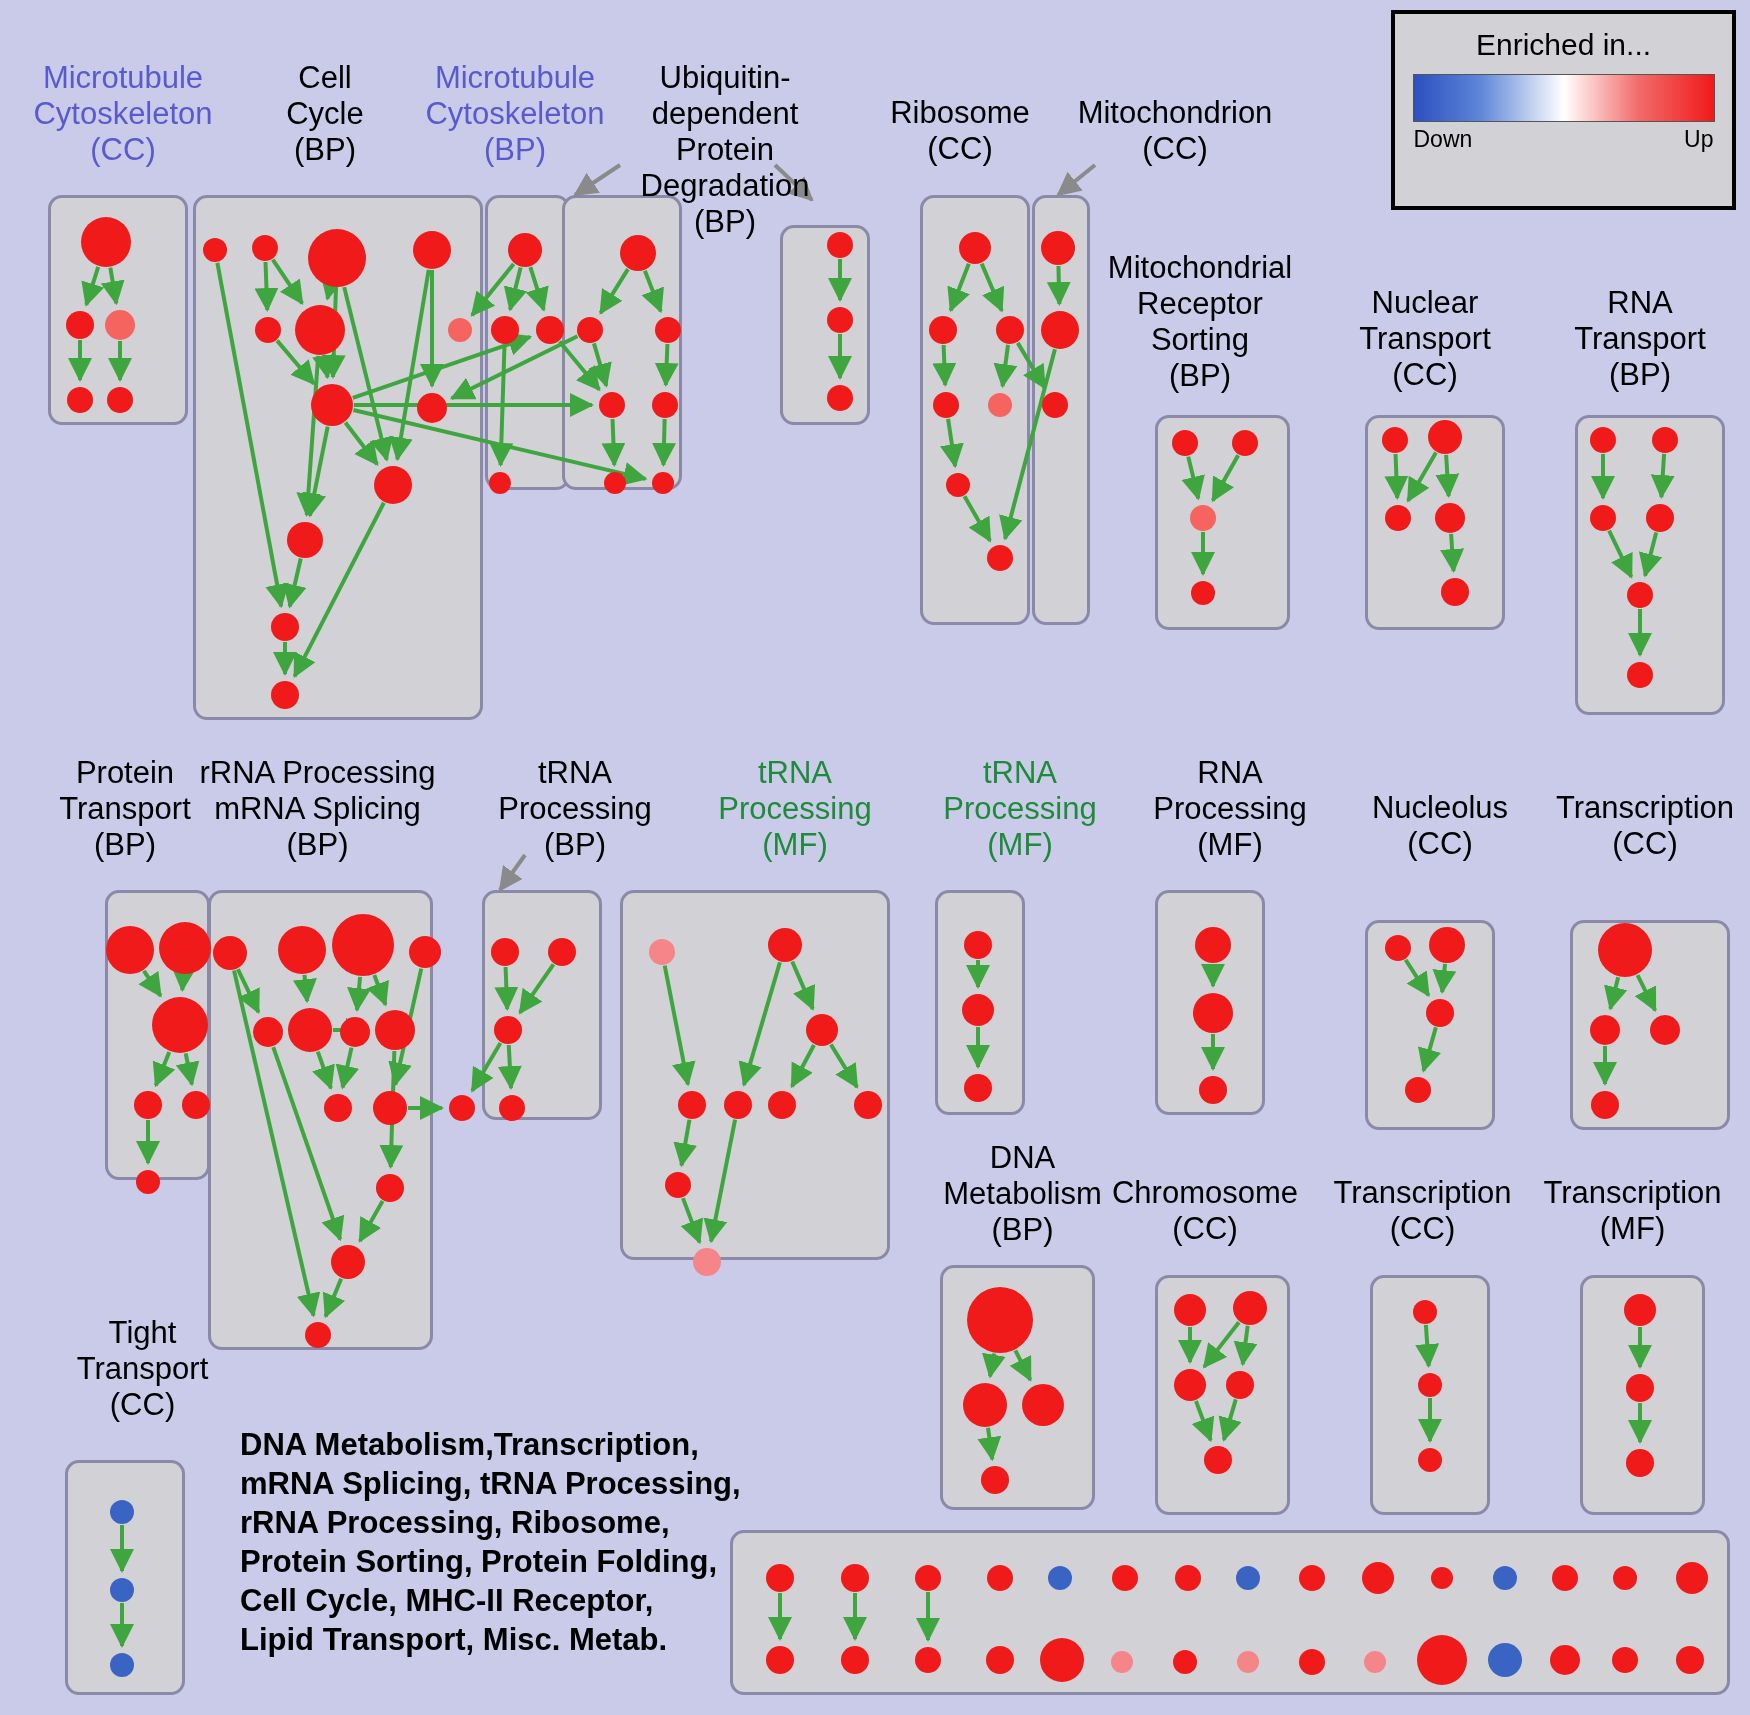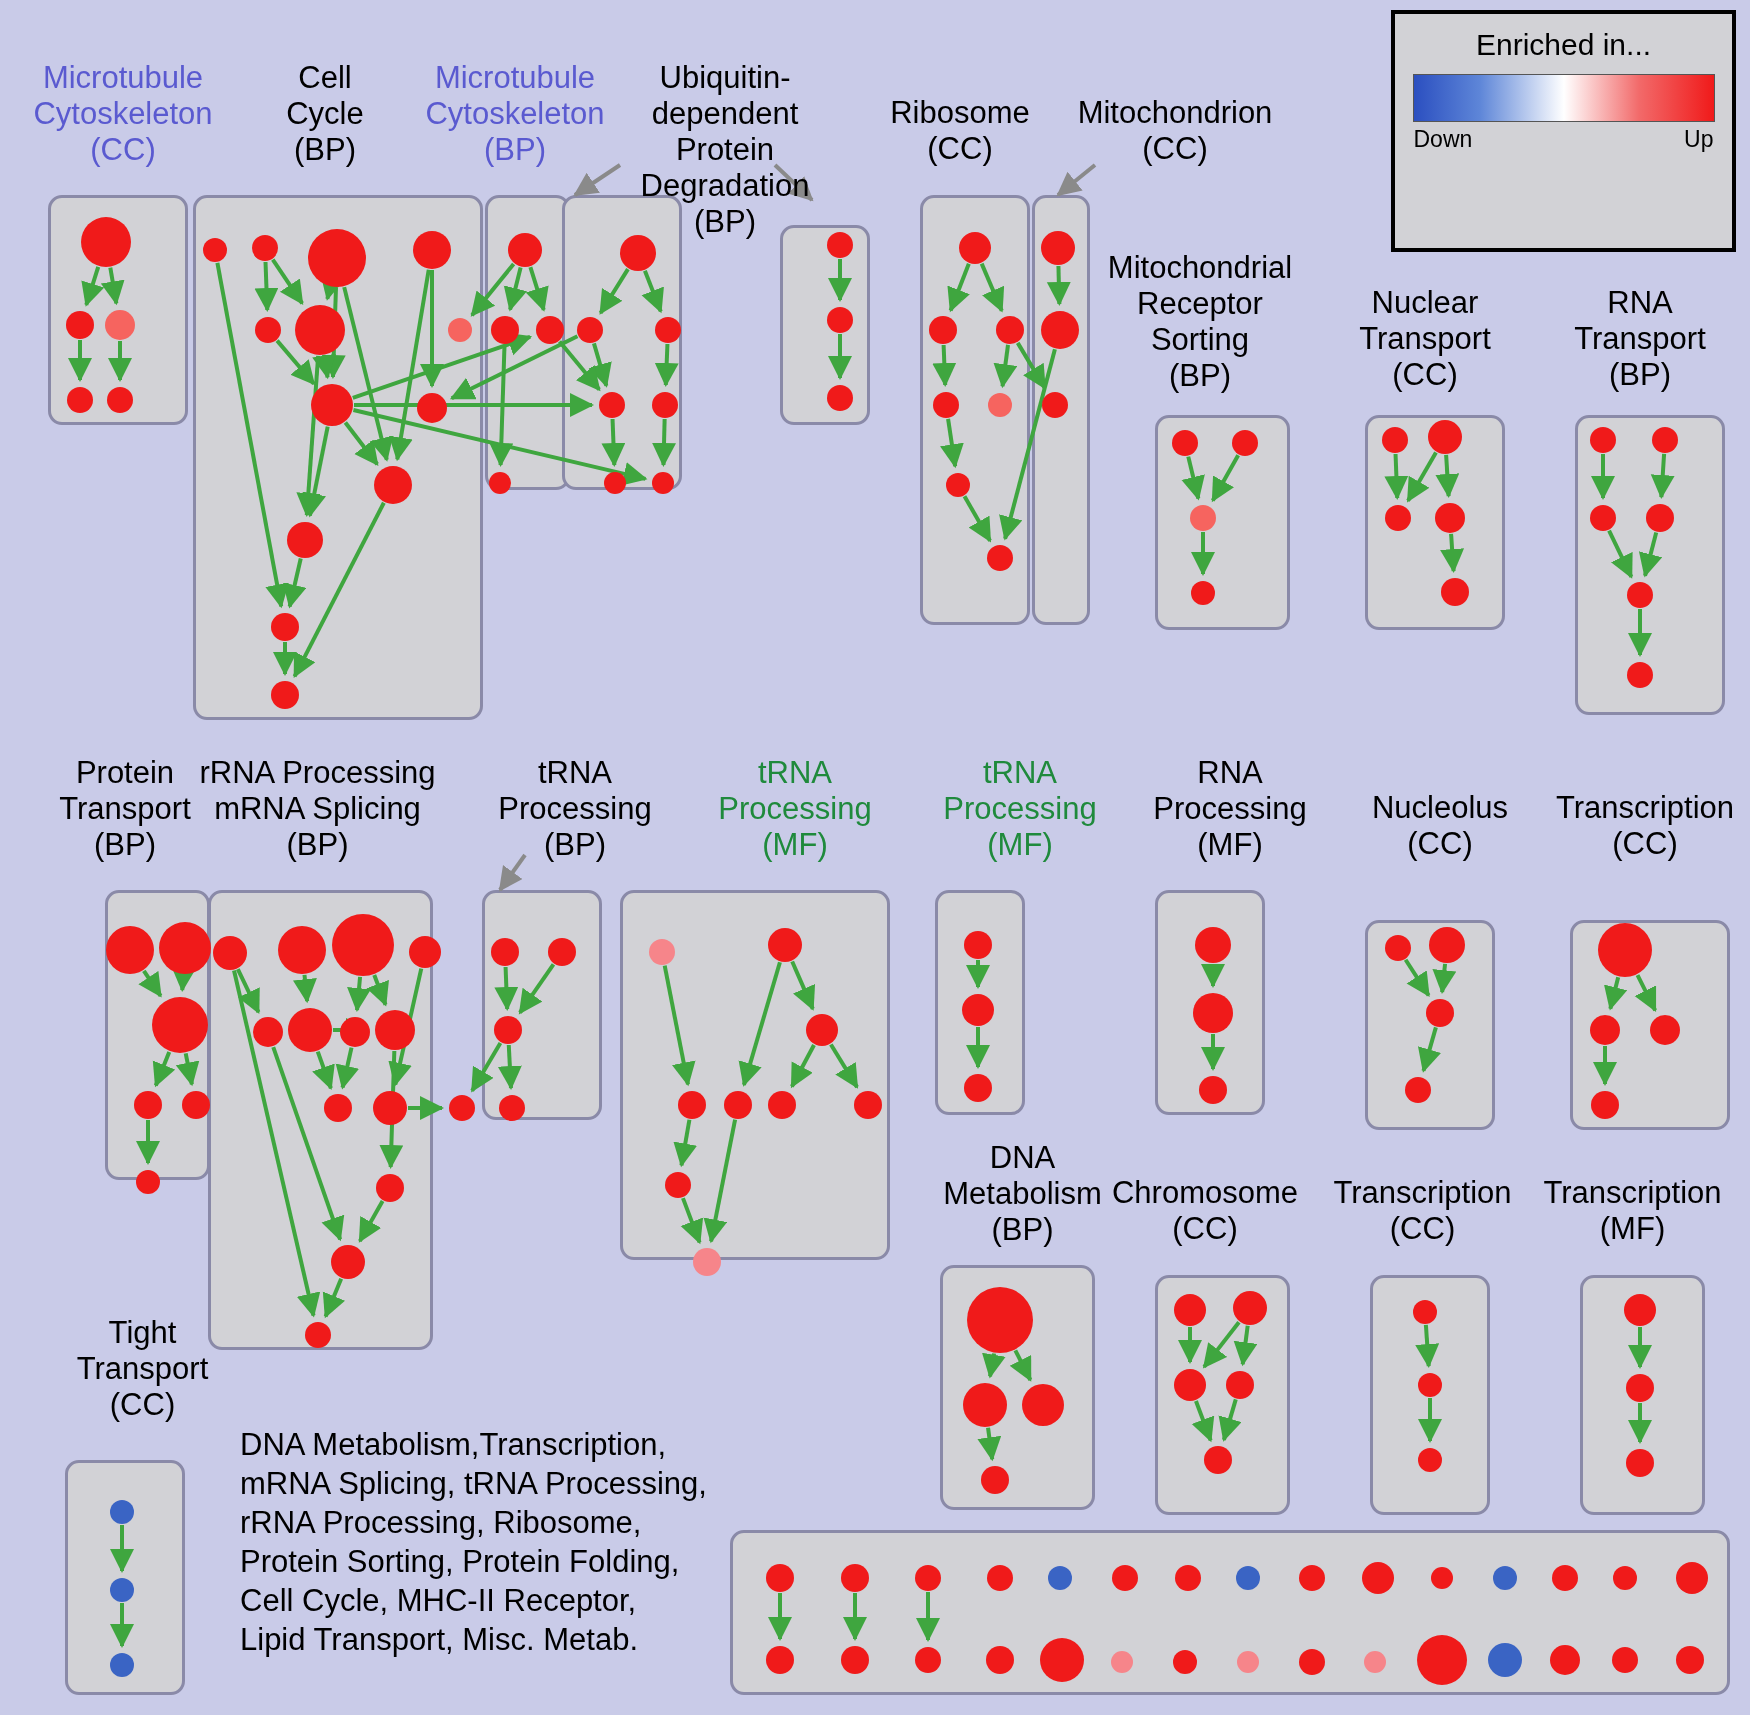--- a/index.html
+++ b/index.html
@@ -31,21 +31,21 @@
   .node{
     position:absolute;
     border-radius:50%;
     box-sizing:border-box;
     transform:translate(-50%,-50%);
   }
   svg.edges{position:absolute;left:0;top:0;width:1750px;height:1715px;pointer-events:none;}
   .legend{
     position:absolute;
     right:14px;top:10px;
-    width:345px;height:242px;
+    width:345px;height:200px;
     background:#d2d2d6;
     border:4px solid #000;
     box-sizing:border-box;
     text-align:center;
   }
   .legend .title{font-size:30px;margin-top:14px;}
   .legend .bar{
     margin:12px auto 4px auto;
     width:300px;height:46px;
     background:linear-gradient(to right,#2b4fc0 0%,#5e86d8 22%,#ffffff 50%,#f26a6a 75%,#f01a1a 100%);
@@ -435,21 +435,21 @@
 (CC)</div>
       <div class="label" style="left: 1320px; top: 1175px; width: 205px;">Transcription
 (CC)</div>
       <div class="label" style="left: 1530px; top: 1175px; width: 205px;">Transcription
 (MF)</div>
       <div class="label" style="left: 55px; top: 1315px; width: 175px;">Tight
 Transport
 (CC)</div>
     </div>
 
-  <div class="freetext" style="left:240px;top:1425px;width:540px;">DNA Metabolism,Transcription,
+  <div class="freetext" style="left:240px;top:1425px;width:540px;font-weight:bold;">DNA Metabolism,Transcription,
 mRNA Splicing, tRNA Processing,
 rRNA Processing, Ribosome,
 Protein Sorting, Protein Folding,
 Cell Cycle, MHC-II Receptor,
 Lipid Transport, Misc. Metab.</div>
 
   <div class="legend">
     <div class="title">Enriched in...</div>
     <div class="bar"></div>
     <div class="ends">

